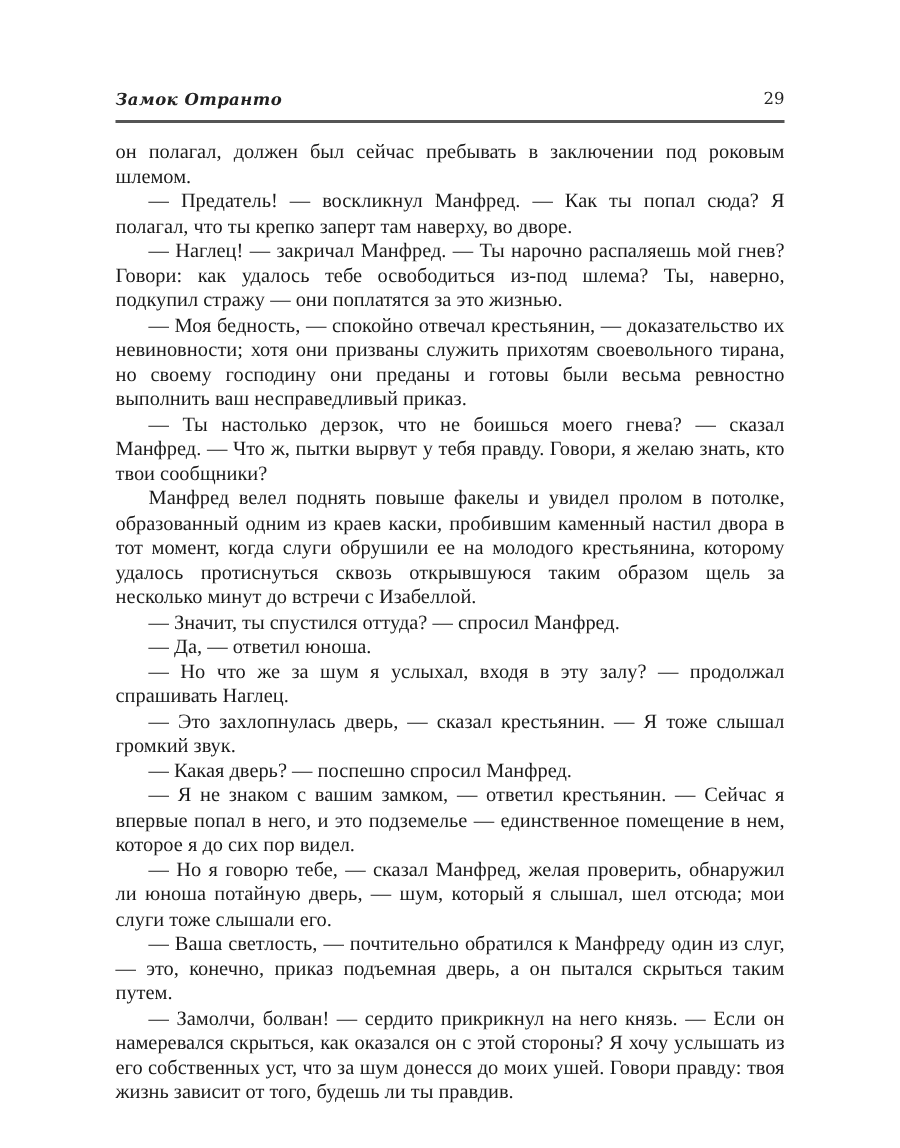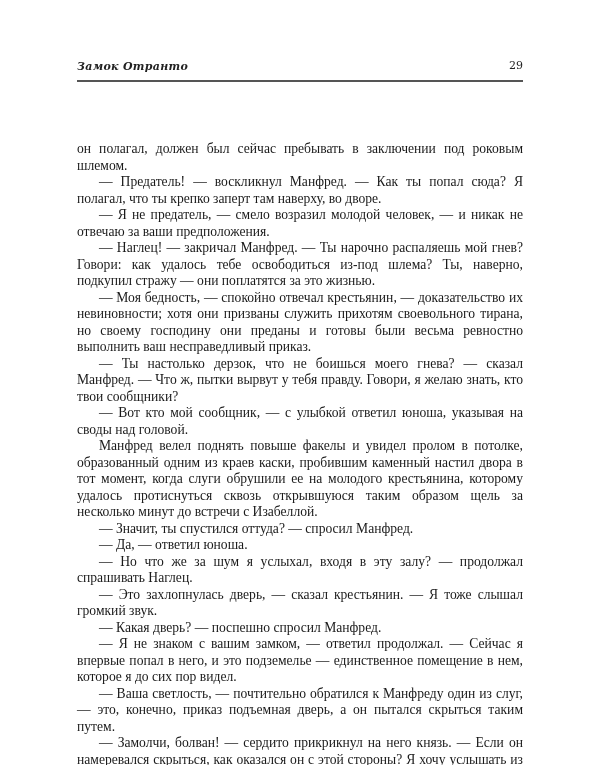--- a/index.html
+++ b/index.html
@@ -11,43 +11,42 @@
   }
   .running-title { position: absolute; left: 0; right: 0; text-align: left; top: 0; letter-spacing: 0.3px; font-weight: bold; }
   .page-number { position: absolute; right: 0; top: -1px; font-style: normal; font-weight: normal; font-size: 11px; }
   .rule { position: absolute; top: 80px; left: 0; width: 446px; height: 2px; background: #555; }
   .body-text {
     position: absolute; top: 93px; left: 0; width: 446px;
     font-family: "Liberation Serif", serif; font-size: 13.6px; line-height: 16.5px; color: #1a1a1a;
     text-align: justify; hyphens: manual;
   }
   .body-text p { margin: 0; text-indent: 22px; }
-  .body-text p.noindent { text-indent: 0; margin-top: 48px; }
+  .body-text p.noindent { text-indent: 0; }
 </style>
 </head>
 <body>
 
 <div class="page">
   <div class="running-head">
     <span class="running-title">Замок Отранто</span>
     <span class="page-number">29</span>
   </div>
   <div class="rule"></div>
 
   <div class="body-text">
     <p class="noindent">он полагал, должен был сейчас пребывать в заключении под роковым шлемом.</p>
     <p>— Предатель! — воскликнул Манфред. — Как ты попал сюда? Я полагал, что ты крепко заперт там наверху, во дворе.</p>
-    <p>— Я не предатель, — смело возразил молодой человек, — и никак не отвечаю за ваши предположения.</p>
     <p>— Наглец! — закричал Манфред. — Ты нарочно распаляешь мой гнев? Говори: как удалось тебе освободиться из-под шлема? Ты, наверно, подкупил стражу — они поплатятся за это жизнью.</p>
     <p>— Моя бедность, — спокойно отвечал крестьянин, — доказательство их невиновности; хотя они призваны служить прихотям своевольного тирана, но своему господину они преданы и готовы были весьма ревностно выполнить ваш несправедливый приказ.</p>
     <p>— Ты настолько дерзок, что не боишься моего гнева? — сказал Манфред. — Что ж, пытки вырвут у тебя правду. Говори, я желаю знать, кто твои сообщники?</p>
-    <p>— Вот кто мой сообщник, — с улыбкой ответил юноша, указывая на своды над головой.</p>
     <p>Манфред велел поднять повыше факелы и увидел пролом в потолке, образованный одним из краев каски, пробившим каменный настил двора в тот момент, когда слуги обрушили ее на молодого крестьянина, которому удалось протиснуться сквозь открывшуюся таким образом щель за несколько минут до встречи с Изабеллой.</p>
     <p>— Значит, ты спустился оттуда? — спросил Манфред.</p>
     <p>— Да, — ответил юноша.</p>
     <p>— Но что же за шум я услыхал, входя в эту залу? — продолжал спрашивать Наглец.</p>
     <p>— Это захлопнулась дверь, — сказал крестьянин. — Я тоже слышал громкий звук.</p>
     <p>— Какая дверь? — поспешно спросил Манфред.</p>
-    <p>— Я не знаком с вашим замком, — ответил продолжал. — Сейчас я впервые попал в него, и это подземелье — единственное помещение в нем, которое я до сих пор видел.</p>
+    <p>— Я не знаком с вашим замком, — ответил крестьянин. — Сейчас я впервые попал в него, и это подземелье — единственное помещение в нем, которое я до сих пор видел.</p>
+    <p>— Но я говорю тебе, — сказал Манфред, желая проверить, обнаружил ли юноша потайную дверь, — шум, который я слышал, шел отсюда; мои слуги тоже слышали его.</p>
     <p>— Ваша светлость, — почтительно обратился к Манфреду один из слуг, — это, конечно, приказ подъемная дверь, а он пытался скрыться таким путем.</p>
     <p>— Замолчи, болван! — сердито прикрикнул на него князь. — Если он намеревался скрыться, как оказался он с этой стороны? Я хочу услышать из его собственных уст, что за шум донесся до моих ушей. Говори правду: твоя жизнь зависит от того, будешь ли ты правдив.</p>
   </div>
 </div>
 
 </body></html>

